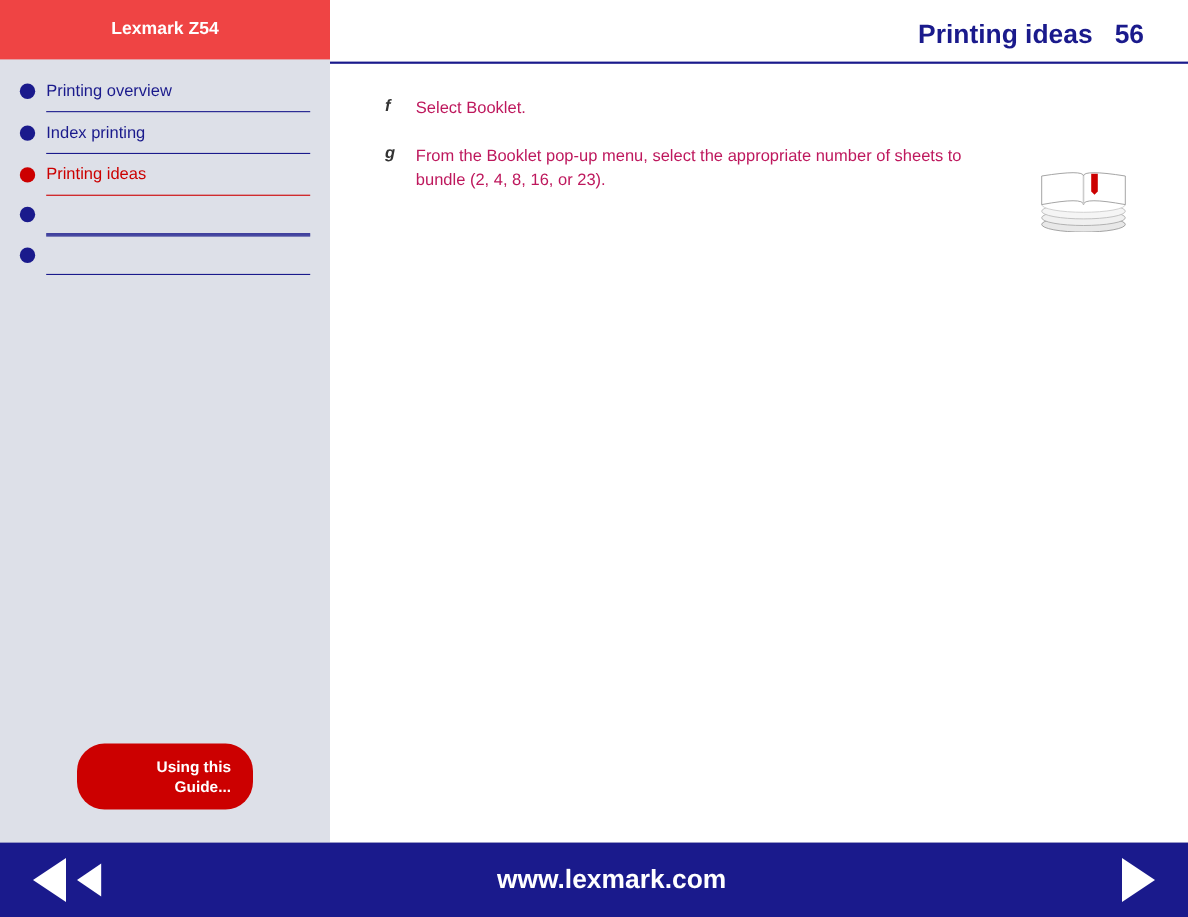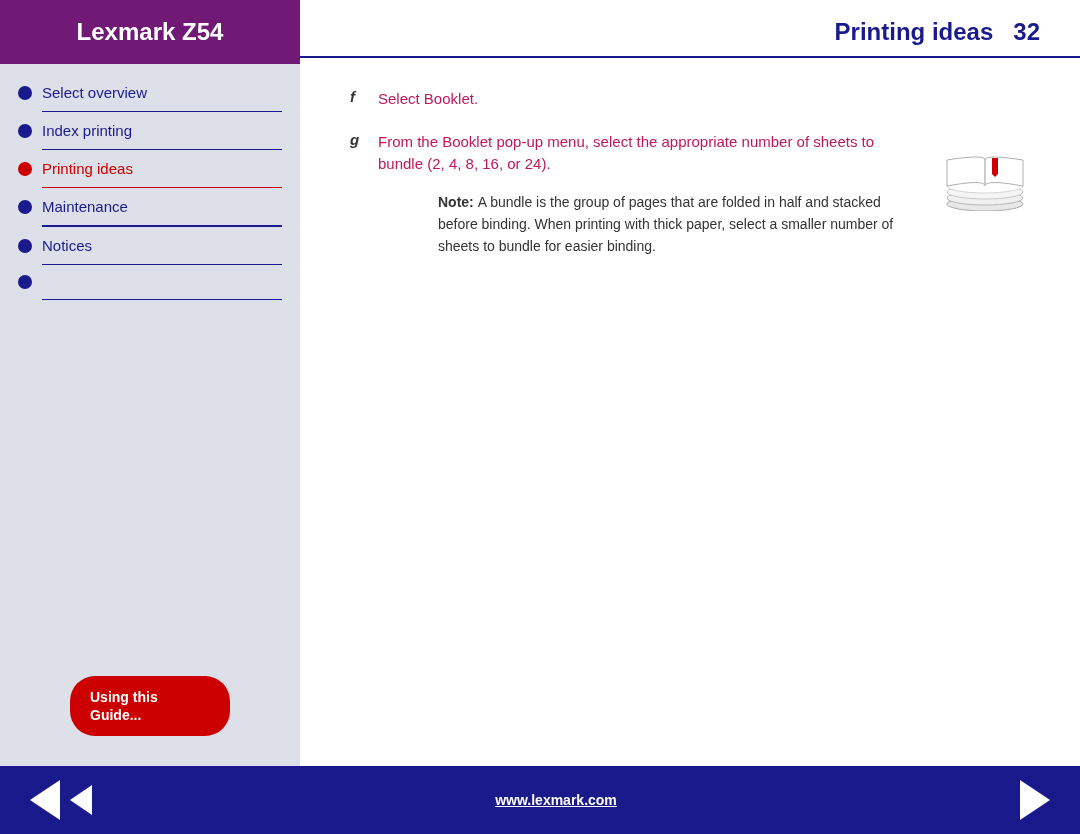--- a/index.html
+++ b/index.html
@@ -30,23 +30,23 @@
     .sidebar {
       width: 300px;
       background: #dde0e8;
       display: flex;
       flex-direction: column;
       flex-shrink: 0;
       padding-bottom: 20px;
     }
 
     .sidebar-header {
-      background: #701a75;
+      background: #ef4444;
       color: white;
-      font-size: 24px;
+      font-size: 16px;
       font-weight: bold;
       padding: 18px 20px;
       text-align: center;
     }
 
     .sidebar-nav {
       flex: 1;
       padding: 10px 0;
     }
 
@@ -96,21 +96,21 @@
       background: #cc0000;
       color: white;
       border: none;
       border-radius: 25px;
       padding: 12px 20px;
       font-size: 14px;
       font-weight: bold;
       cursor: pointer;
       margin: 20px auto 10px;
       display: block;
-      text-align: left;
+      text-align: right;
       width: 160px;
       line-height: 1.3;
     }
 
     
     .main-content {
       flex: 1;
       background: white;
       padding: 0;
       display: flex;
@@ -244,23 +244,22 @@
     .arrow-right-large {
       width: 0;
       height: 0;
       border-top: 20px solid transparent;
       border-bottom: 20px solid transparent;
       border-left: 30px solid white;
     }
 
     .website-url {
       color: white;
-      font-size: 14px;
-      font-weight: bold;
-      text-decoration: underline;
+      font-size: 24px;
+      font-weight: bold;
     }
 
     .nav-arrows-right {
       display: flex;
       gap: 10px;
     }
 
     
     .booklet-svg {
       width: 110px;
@@ -275,84 +274,74 @@
 
     <div class="sidebar">
       <div class="sidebar-header">
         <span>Lexmark Z54</span>
       </div>
 
       <div class="sidebar-nav">
 
         <div class="nav-item">
           <div class="nav-bullet"></div>
-          <span class="nav-label">Select overview</span>
+          <span class="nav-label">Printing overview</span>
         </div>
         <div class="nav-underline"></div>
 
         <div class="nav-item">
           <div class="nav-bullet"></div>
           <span class="nav-label">Index printing</span>
         </div>
         <div class="nav-underline"></div>
 
         <div class="nav-item">
           <div class="nav-bullet active"></div>
           <span class="nav-label active">Printing ideas</span>
         </div>
         <div class="nav-underline active"></div>
 
         <div class="nav-item">
           <div class="nav-bullet"></div>
-          <span class="nav-label">Maintenance</span>
-        </div>
-        <div class="nav-underline"></div>
-
-        <div class="nav-underline"></div>
-
-        <div class="nav-item">
-          <div class="nav-bullet"></div>
-          <span class="nav-label">Notices</span>
-        </div>
+        </div>
+        <div class="nav-underline"></div>
+
+        <div class="nav-underline"></div>
+
         <div class="nav-underline"></div>
 
         <div class="nav-item">
           <div class="nav-bullet"></div>
         </div>
         <div class="nav-underline"></div>
 
       </div>
 
       <button class="using-guide-btn">Using this<br>Guide...</button>
     </div>
 
     <div class="main-content">
       <div class="page-header">
         <span class="page-title">Printing ideas</span>
-        <span class="page-number">32</span>
+        <span class="page-number">56</span>
       </div>
 
       <div class="page-body">
 
         <div class="step-f">
           <span class="step-label">f</span>
           <span class="step-text">Select Booklet.</span>
         </div>
 
         <div class="step-g-row">
           <span class="step-label">g</span>
           <div class="step-g-content">
-            <span class="step-text">From the Booklet pop-up menu, select the appropriate number of sheets to bundle (2, 4, 8, 16, or 24).</span>
+            <span class="step-text">From the Booklet pop-up menu, select the appropriate number of sheets to bundle (2, 4, 8, 16, or 23).</span>
 
             
-            <div class="note-block">
-              <span class="note-text">
-                <span class="note-bold">Note: </span><span>A bundle is the group of pages that are folded in half and stacked before binding. When printing with thick paper, select a smaller number of sheets to bundle for easier binding.</span>
-              </span>
-            </div>
           </div>
 
           <div class="booklet-illustration">
             <svg class="booklet-svg" viewBox="0 0 110 90" xmlns="http://www.w3.org/2000/svg">
 
               <g transform="translate(10, 35)">
 
                 <ellipse cx="45" cy="48" rx="38" ry="7" fill="#e8e8e8" stroke="#999" stroke-width="0.8"></ellipse>
 
                 <ellipse cx="45" cy="42" rx="38" ry="7" fill="#f0f0f0" stroke="#aaa" stroke-width="0.8"></ellipse>

